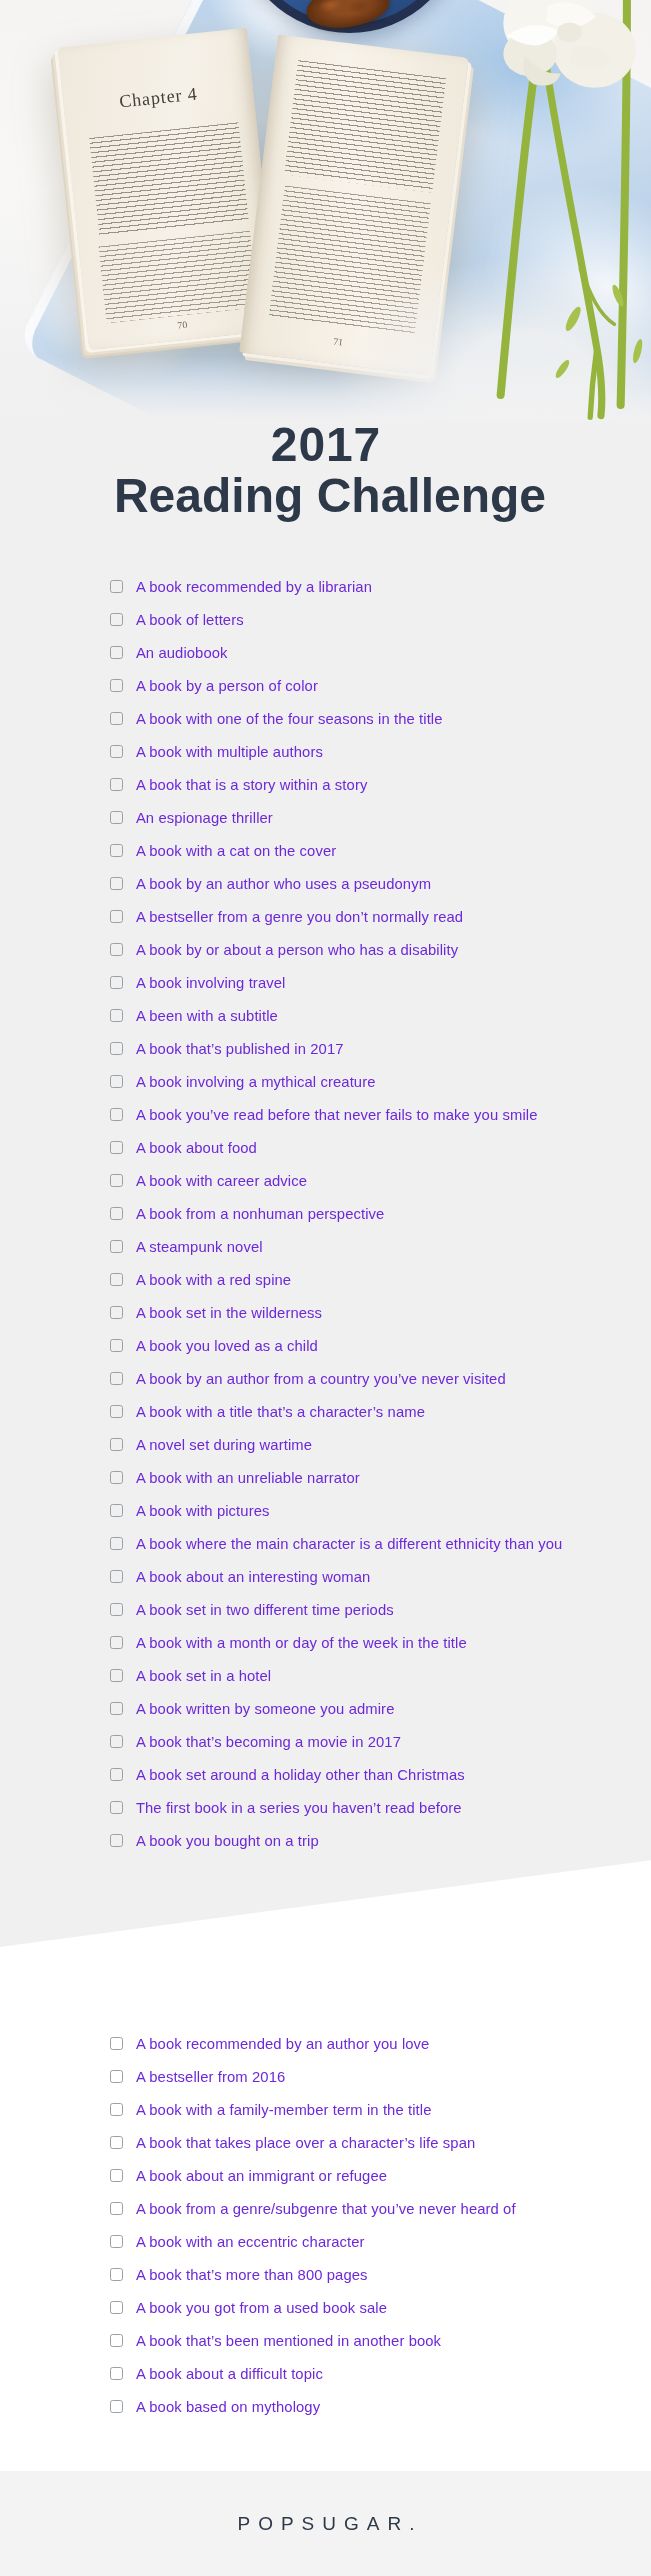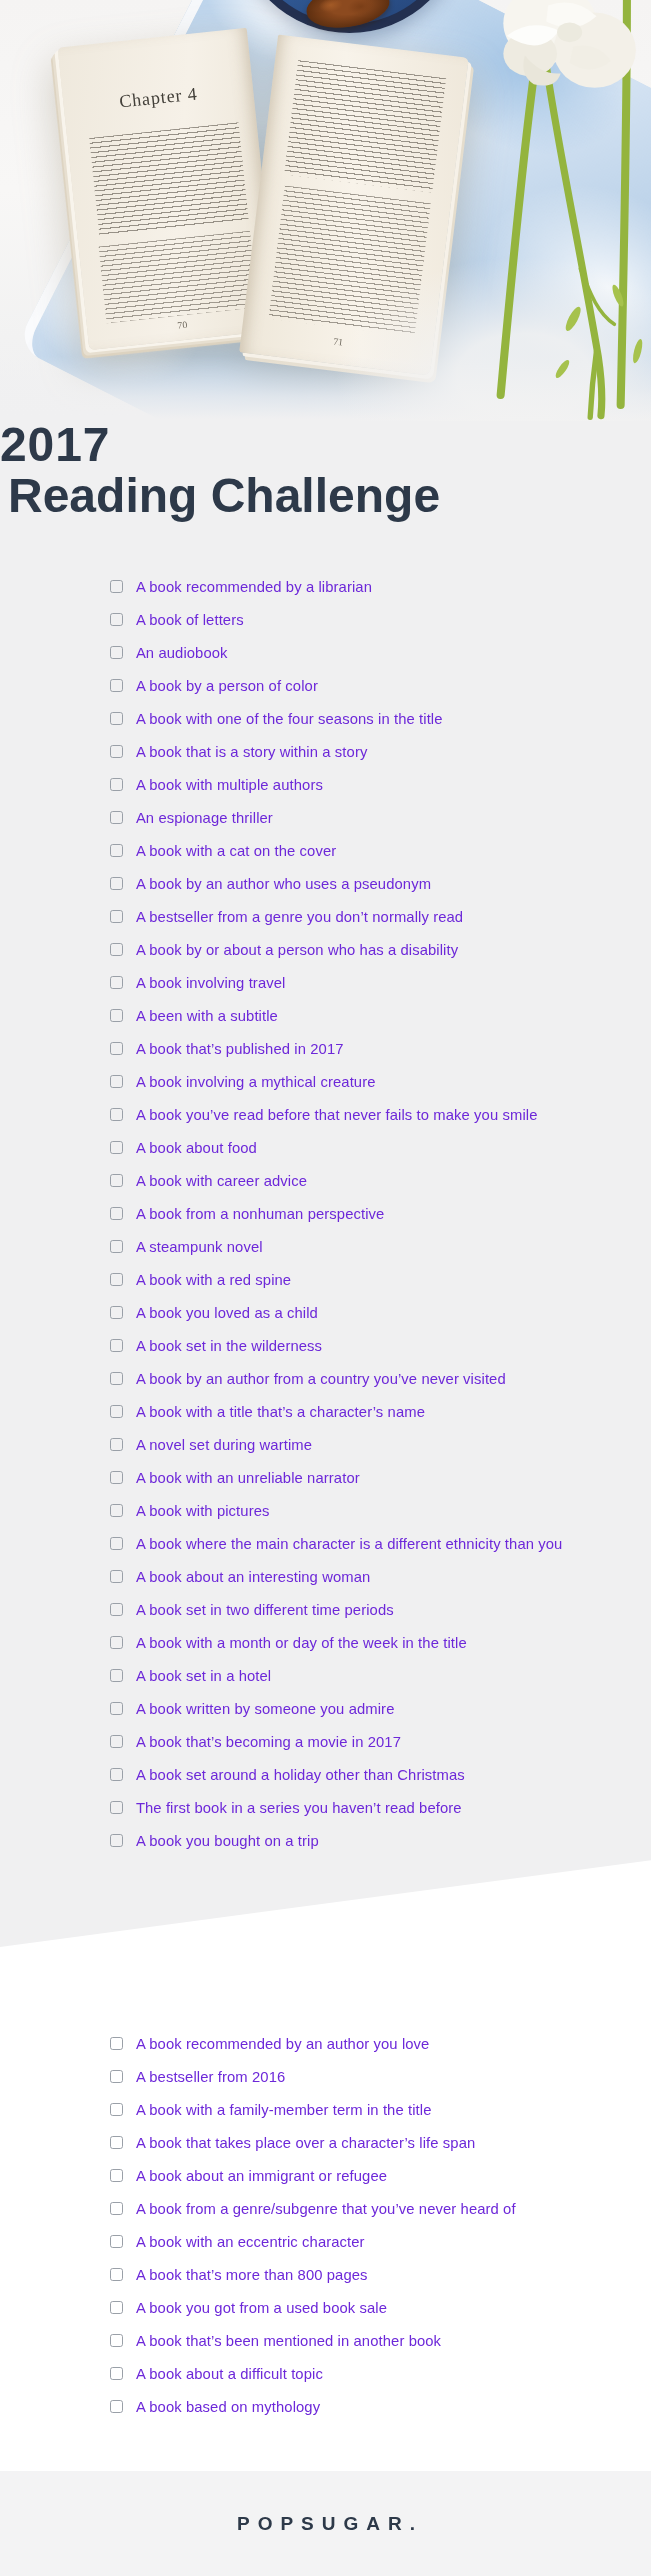--- a/index.html
+++ b/index.html
@@ -73,21 +73,21 @@
     background-image:repeating-linear-gradient(180deg, rgba(75,68,58,.55) 0px, rgba(75,68,58,.55) 1.1px, transparent 1.1px, transparent 4.8px); }
   .pagenum { position:absolute; width:36px; text-align:center;
     font-family:"Liberation Serif", serif; font-size:9.8px; color:#6e685d; }
   .fade { position:absolute; inset:0; pointer-events:none;
     background:
       radial-gradient(269px 170px at 524px 376px, rgba(242,242,242,.9) 25%, transparent 70%),
       linear-gradient(180deg, transparent 356px, rgba(240,240,241,.75) 397px, #f0f0f1 419px); }
   .stems { position:absolute; left:0; top:0; }
 
   
-  .title { position:absolute; left:0; width:652px; text-align:left;
+  .title { position:absolute; left:0; width:652px; text-align:center;
     color:#2d3949; font-weight:bold; line-height:1; }
   .title-1 { top:421px; font-size:48px; letter-spacing:0.9px; }
   .title-2 { top:472px; font-size:48px; letter-spacing:0;padding-left:8px; }
   .advanced-title { top:1958px; font-size:45px; }
 
   
   .checklist { position:absolute; left:110px; right:21.5px; }
   .main-list { top:570px; }
   .advanced-list { top:2027px; }
   .row { display:flex; align-items:center; height:33px; }
@@ -95,21 +95,21 @@
     border-radius:2.7px; margin-right:13.4px; background:transparent; }
   .clabel { font-size:14.8px; color:#6d28d9; white-space:nowrap; letter-spacing:0.1px; }
 
   
   .white-section { position:absolute; left:0; top:1860px; width:652px; height:716px;
     background:#ffffff;
     -webkit-clip-path:polygon(0 87px, 100% 0, 100% 100%, 0 100%);
     clip-path:polygon(0 87px, 100% 0, 100% 100%, 0 100%); }
   .footer { position:absolute; left:0; top:2471px; width:652px; height:105px;
     background:#f3f3f4; display:flex; align-items:center; justify-content:center; }
-  .brand { font-size:19px; font-weight:bold; letter-spacing:8px; color:#2d3949;
+  .brand { font-size:19px; font-weight:normal; letter-spacing:8px; color:#2d3949;
     padding-left:8px;  }
 </style>
 </head>
 <body>
 
 <div class="page">
 
   <div class="photo">
     <div class="cloth"></div>
     <div class="bowl"></div>
@@ -179,28 +179,28 @@
       <div class="row">
         <div class="cbox"></div>
         <span class="clabel">A book by a person of color</span>
       </div>
       <div class="row">
         <div class="cbox"></div>
         <span class="clabel">A book with one of the four seasons in the title</span>
       </div>
       <div class="row">
         <div class="cbox"></div>
+        <span class="clabel">A book with multiple authors</span>
+      </div>
+      <div class="row">
+        <div class="cbox"></div>
         <span class="clabel">A book that is a story within a story</span>
       </div>
       <div class="row">
         <div class="cbox"></div>
-        <span class="clabel">A book with multiple authors</span>
-      </div>
-      <div class="row">
-        <div class="cbox"></div>
         <span class="clabel">An espionage thriller</span>
       </div>
       <div class="row">
         <div class="cbox"></div>
         <span class="clabel">A book with a cat on the cover</span>
       </div>
       <div class="row">
         <div class="cbox"></div>
         <span class="clabel">A book by an author who uses a pseudonym</span>
       </div>
@@ -247,25 +247,25 @@
       <div class="row">
         <div class="cbox"></div>
         <span class="clabel">A steampunk novel</span>
       </div>
       <div class="row">
         <div class="cbox"></div>
         <span class="clabel">A book with a red spine</span>
       </div>
       <div class="row">
         <div class="cbox"></div>
+        <span class="clabel">A book set in the wilderness</span>
+      </div>
+      <div class="row">
+        <div class="cbox"></div>
         <span class="clabel">A book you loved as a child</span>
-      </div>
-      <div class="row">
-        <div class="cbox"></div>
-        <span class="clabel">A book set in the wilderness</span>
       </div>
       <div class="row">
         <div class="cbox"></div>
         <span class="clabel">A book by an author from a country you’ve never visited</span>
       </div>
       <div class="row">
         <div class="cbox"></div>
         <span class="clabel">A book with a title that’s a character’s name</span>
       </div>
       <div class="row">

